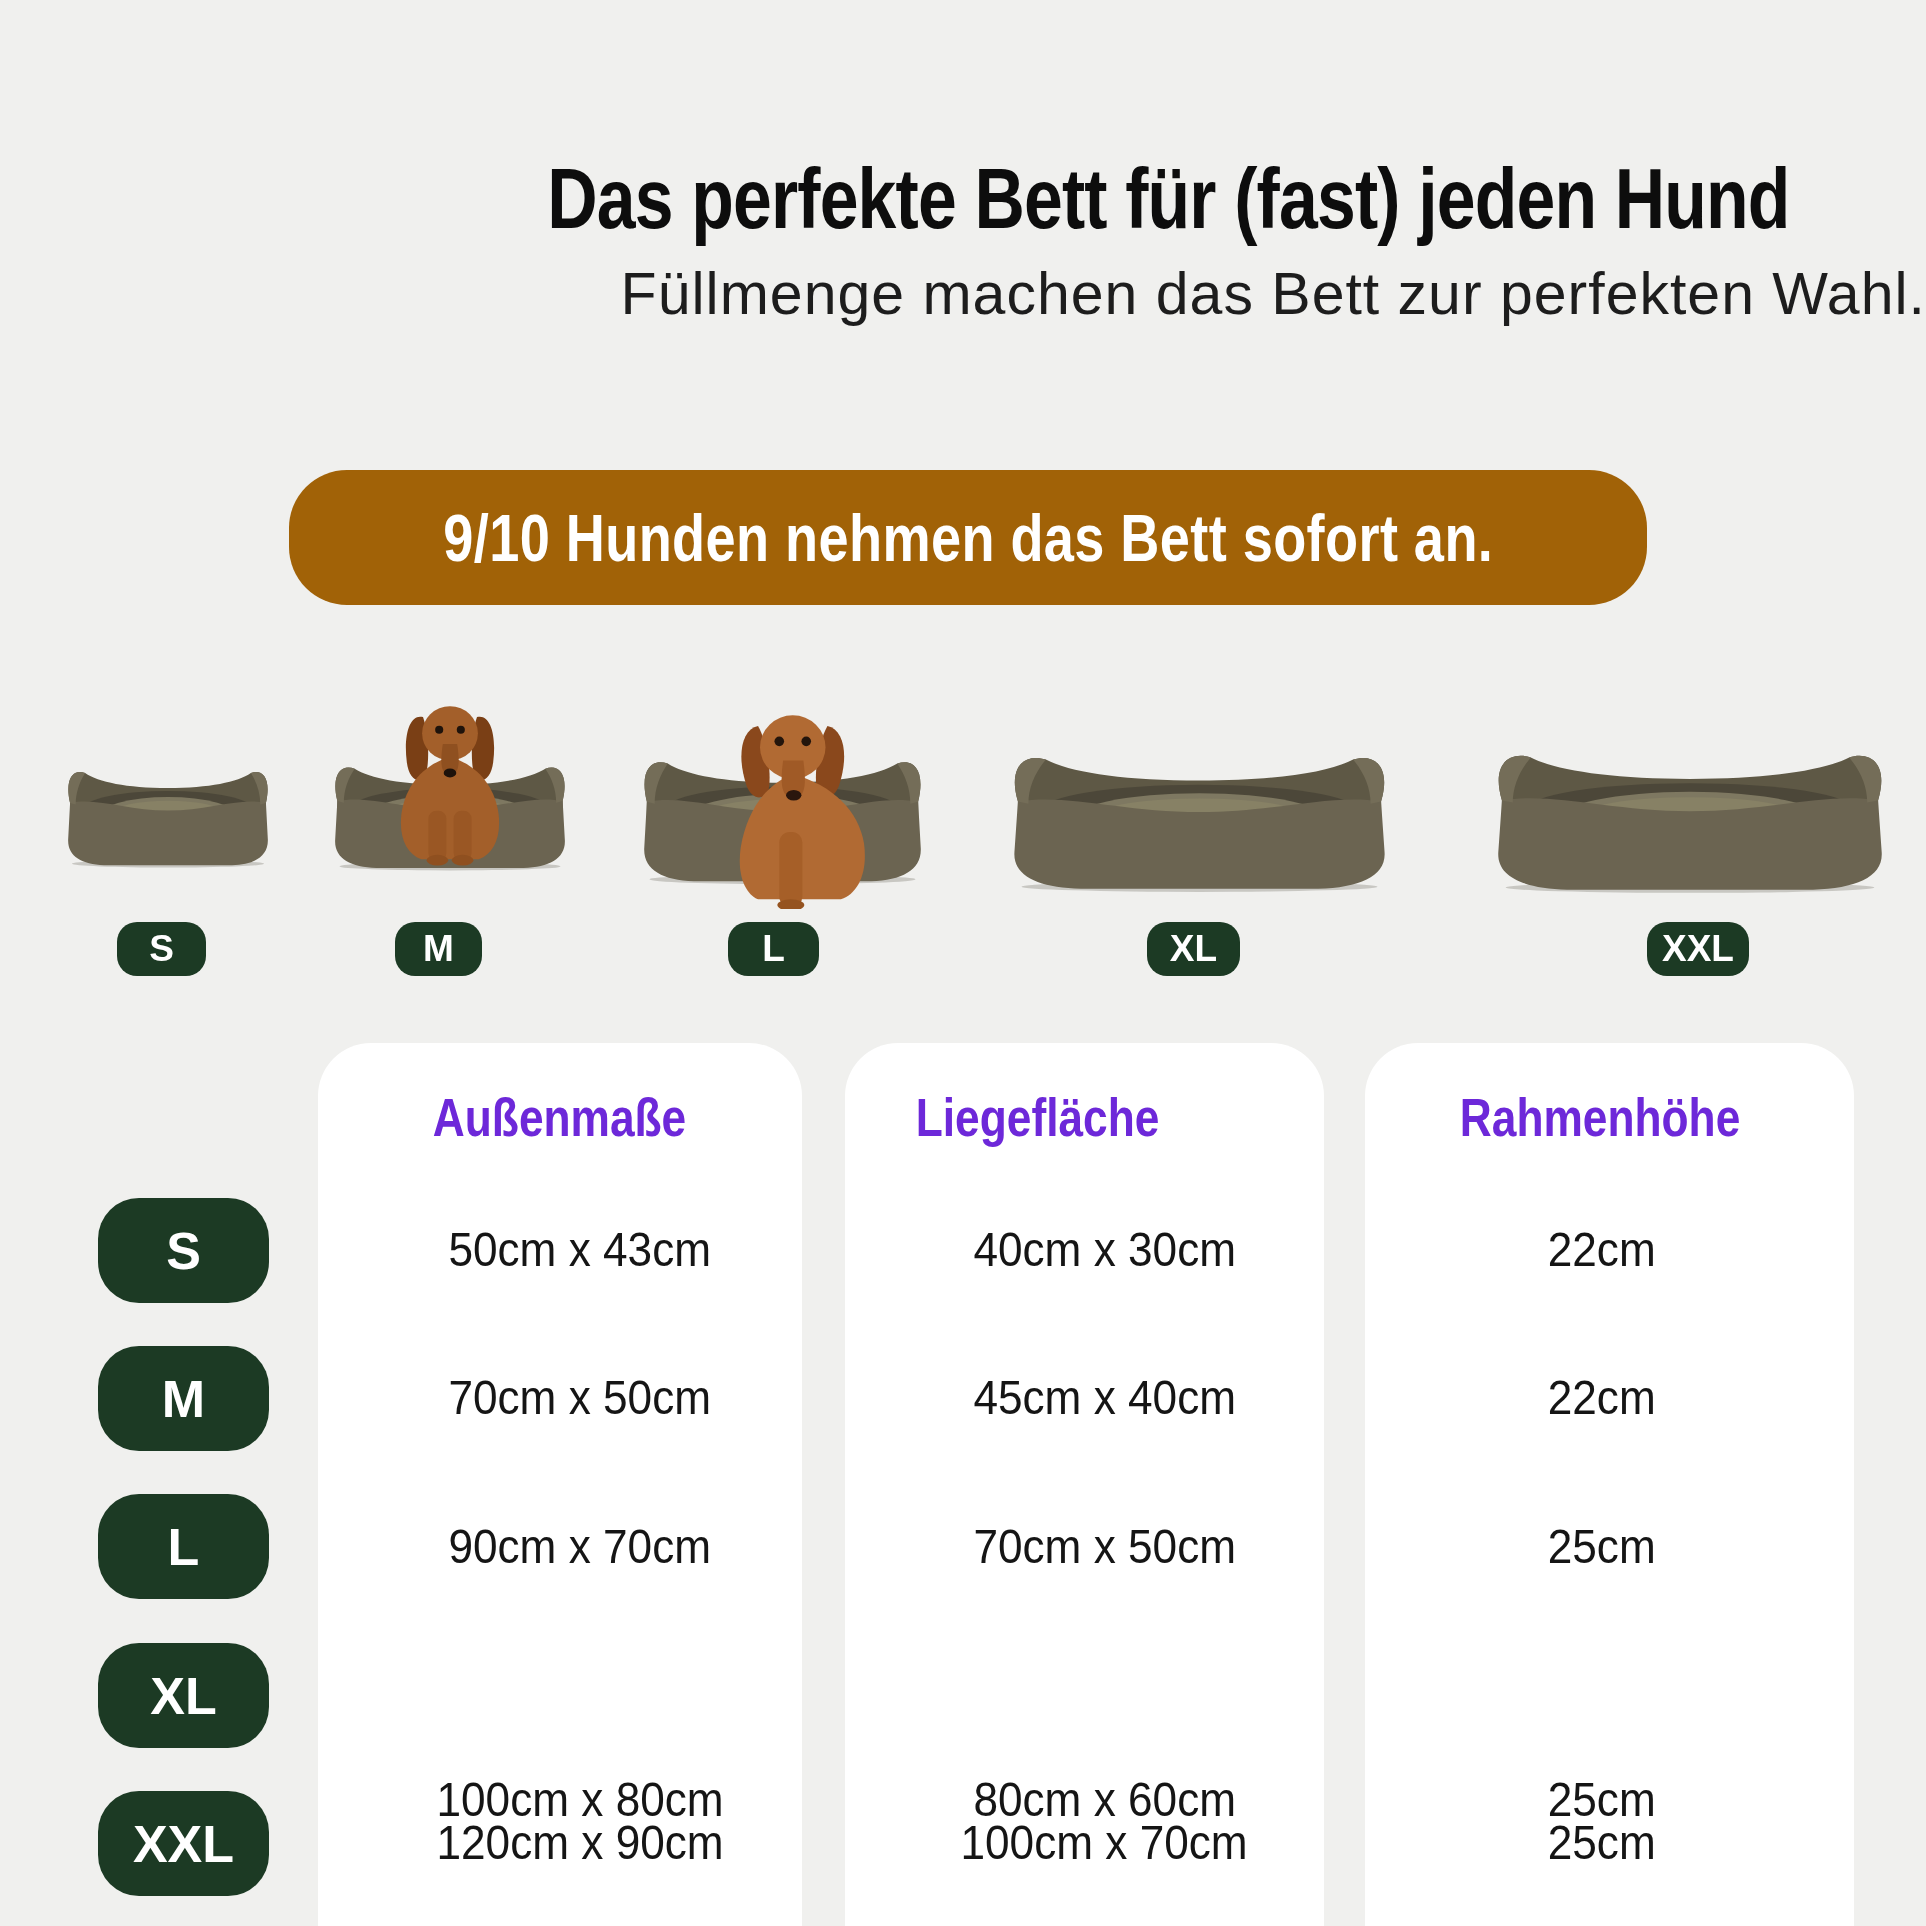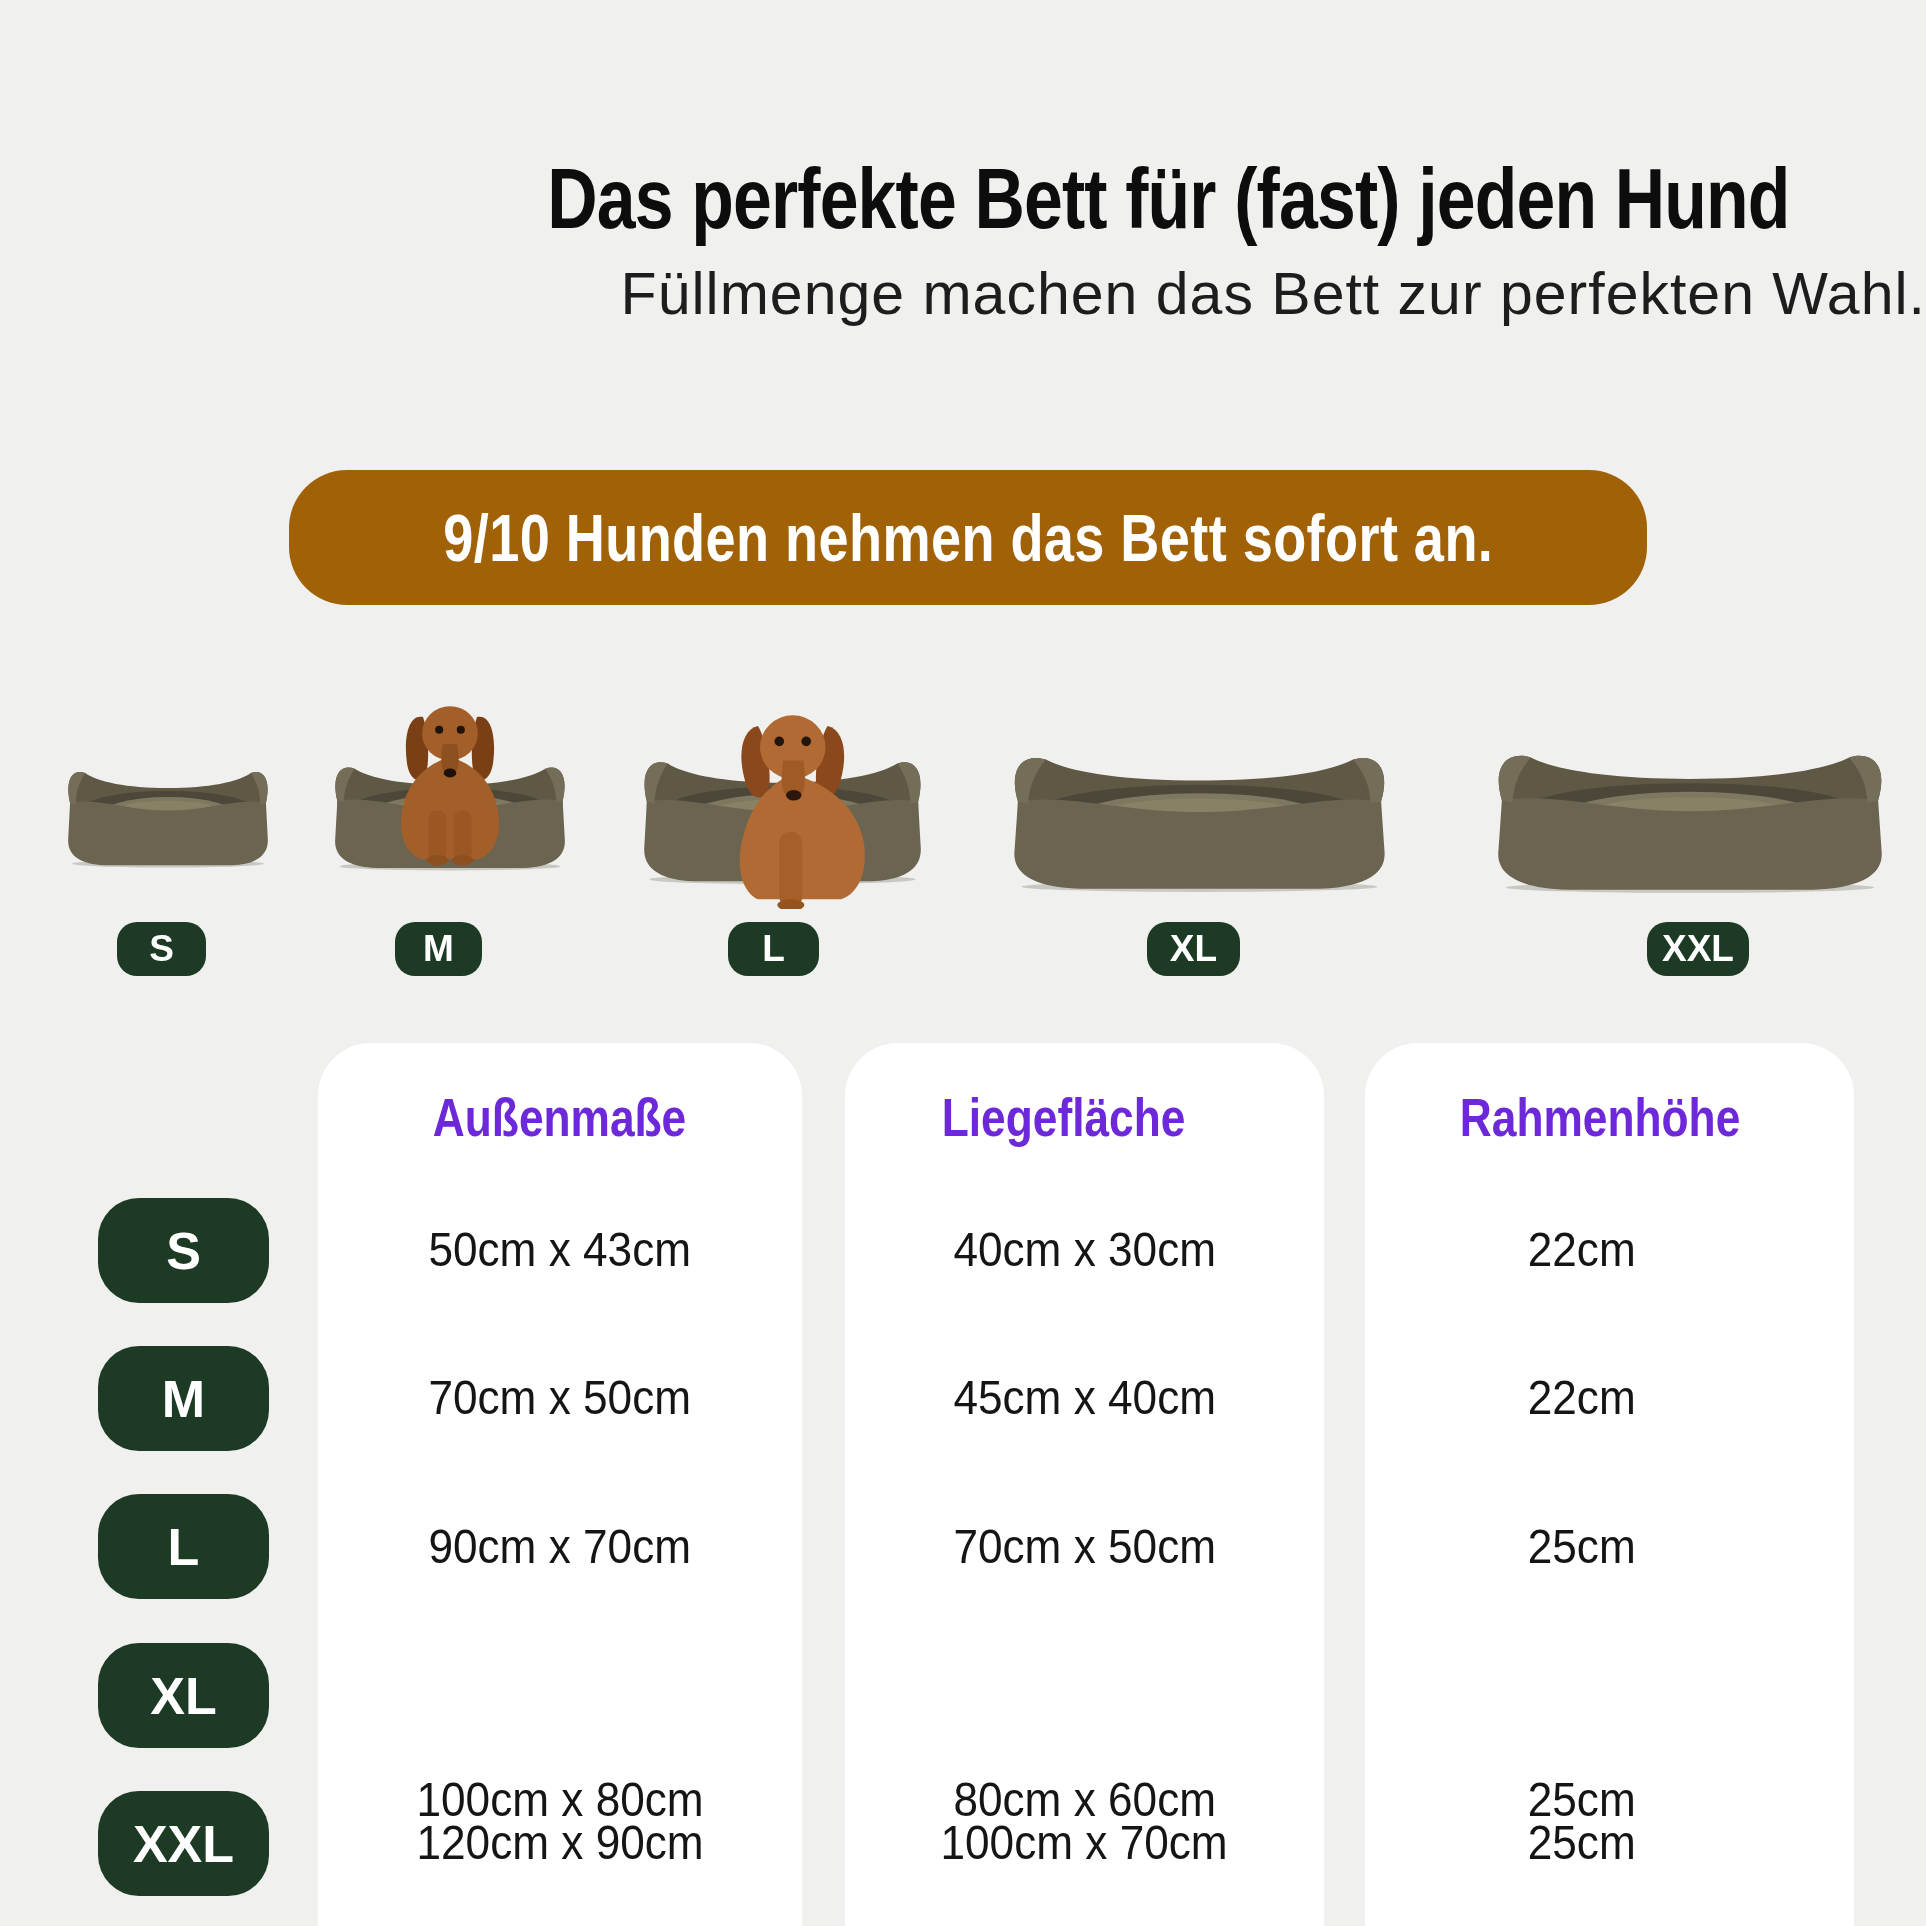--- a/index.html
+++ b/index.html
@@ -45,32 +45,32 @@
   }
   .panel-1{left:318px;width:484px;}
   .panel-2{left:845px;width:479px;}
   .panel-3{left:1365px;width:489px;}
 
   .col-header{
     position:absolute;top:1088px;height:58px;line-height:58px;
     text-align:center;font-size:54px;font-weight:700;color:#6d28d9;z-index:4;
   }
   .col-header.c1{left:318px;width:484px;}
-  .col-header.c2{left:824px;width:479px;}
+  .col-header.c2{left:798px;width:479px;}
   .col-header.c3{left:1348px;width:504px;}
 
   .row-pill{
     position:absolute;left:98px;width:171px;height:105px;z-index:4;
     background:#1c3a24;border-radius:41px;
     display:flex;align-items:center;justify-content:center;
     color:#fff;font-size:52px;font-weight:700;
   }
   .cell{
     position:absolute;height:58px;line-height:58px;text-align:center;
-    font-size:48px;font-weight:400;color:#151515;z-index:4;
+    font-size:48px;font-weight:400;color:#151515;z-index:4;padding-left:20px;
   }
   .cell.c1{left:318px;width:484px;}
   .cell.c2{left:845px;width:479px;}
   .cell.c3{left:1365px;width:433px;}
   .row-y-0{top:1198px;} .cell-y-0{top:1221px;}
   .row-y-1{top:1346px;} .cell-y-1{top:1369px;}
   .row-y-2{top:1494px;} .cell-y-2{top:1518px;}
   .row-y-3{top:1643px;} .cell-y-3{top:1763px;margin-top:8px;}
   .row-y-4{top:1791px;} .cell-y-4{top:1814px;}
 </style>

